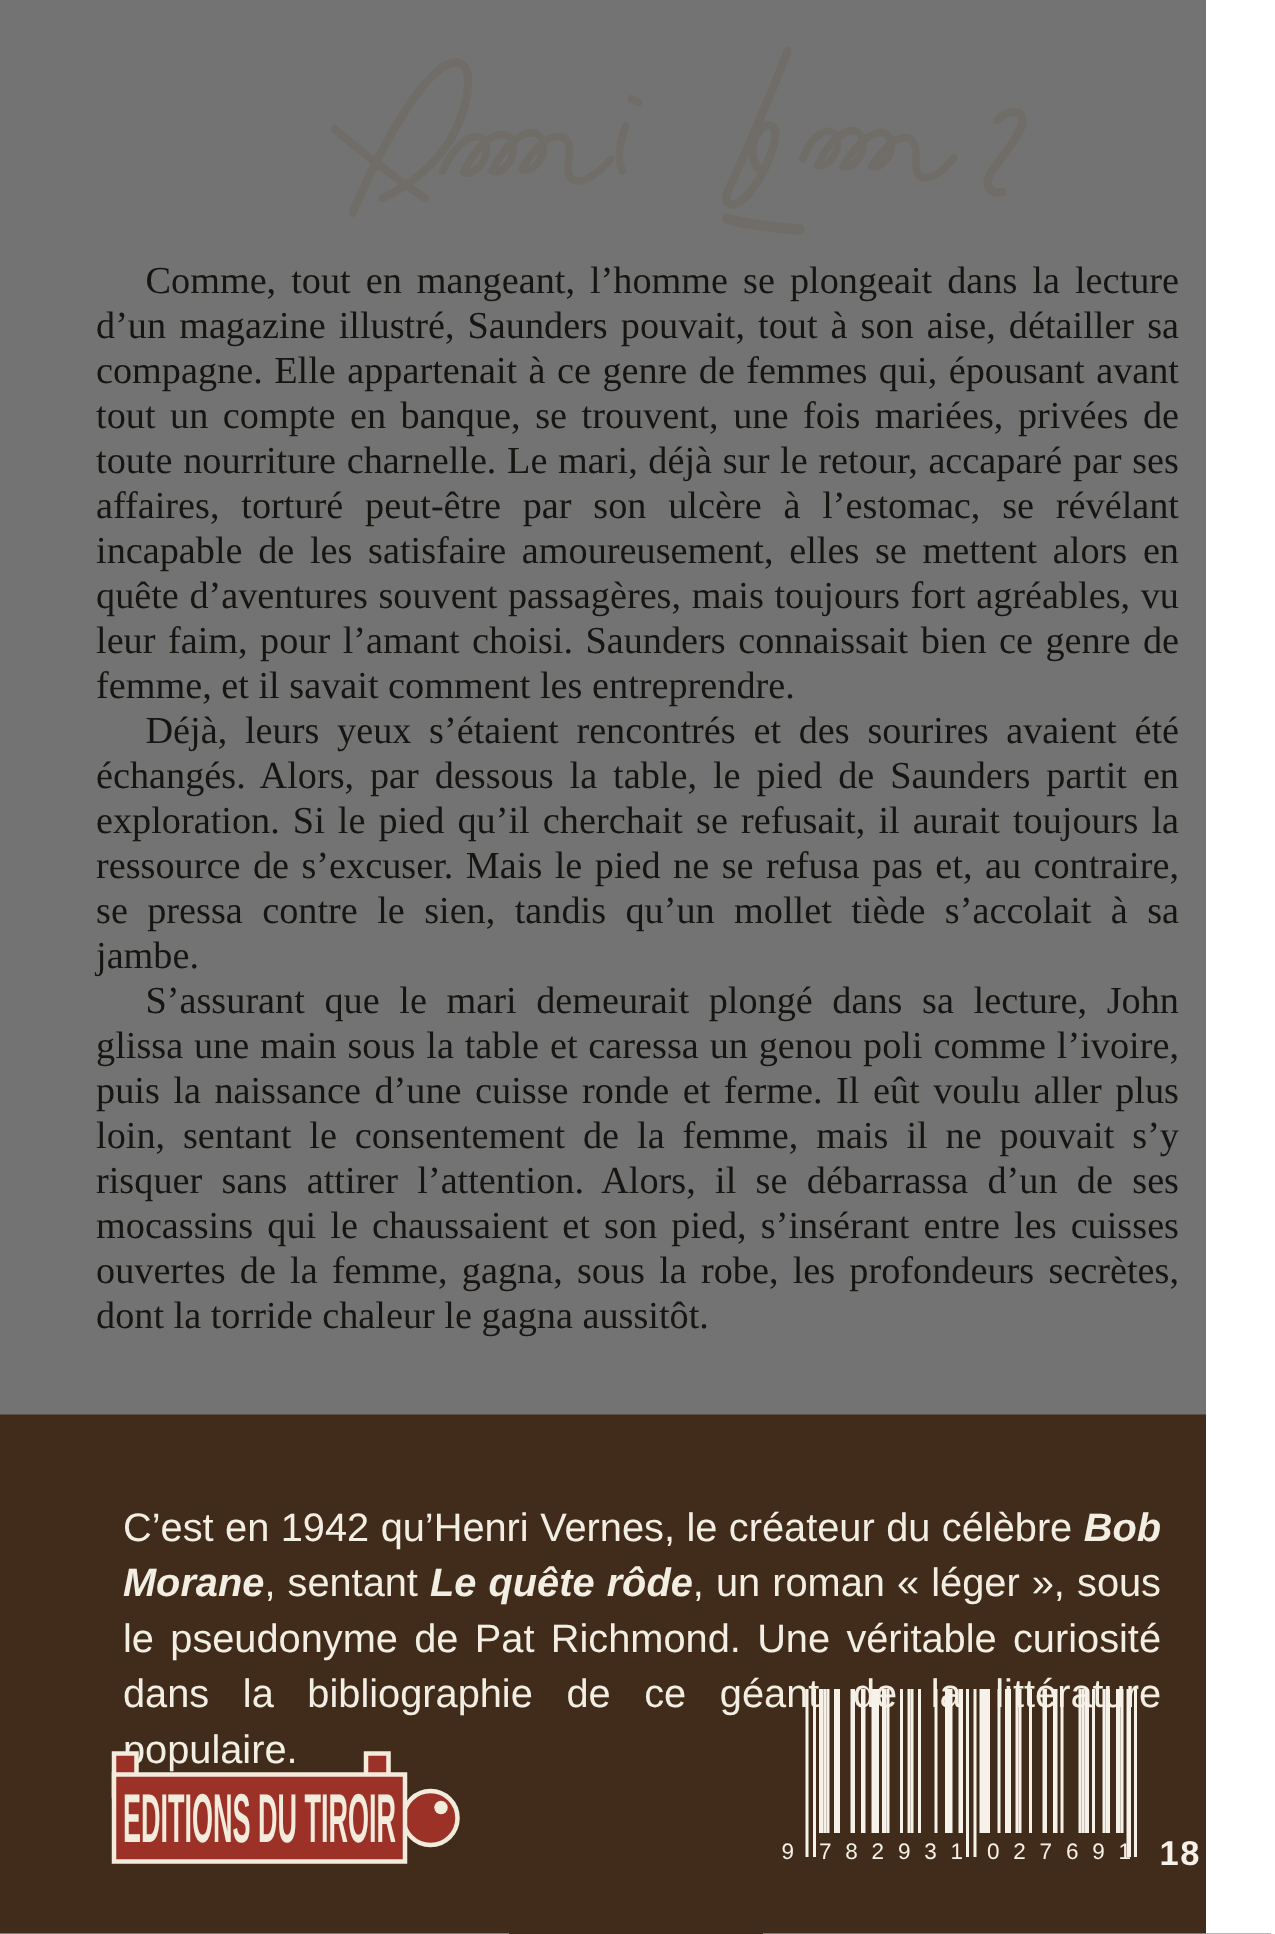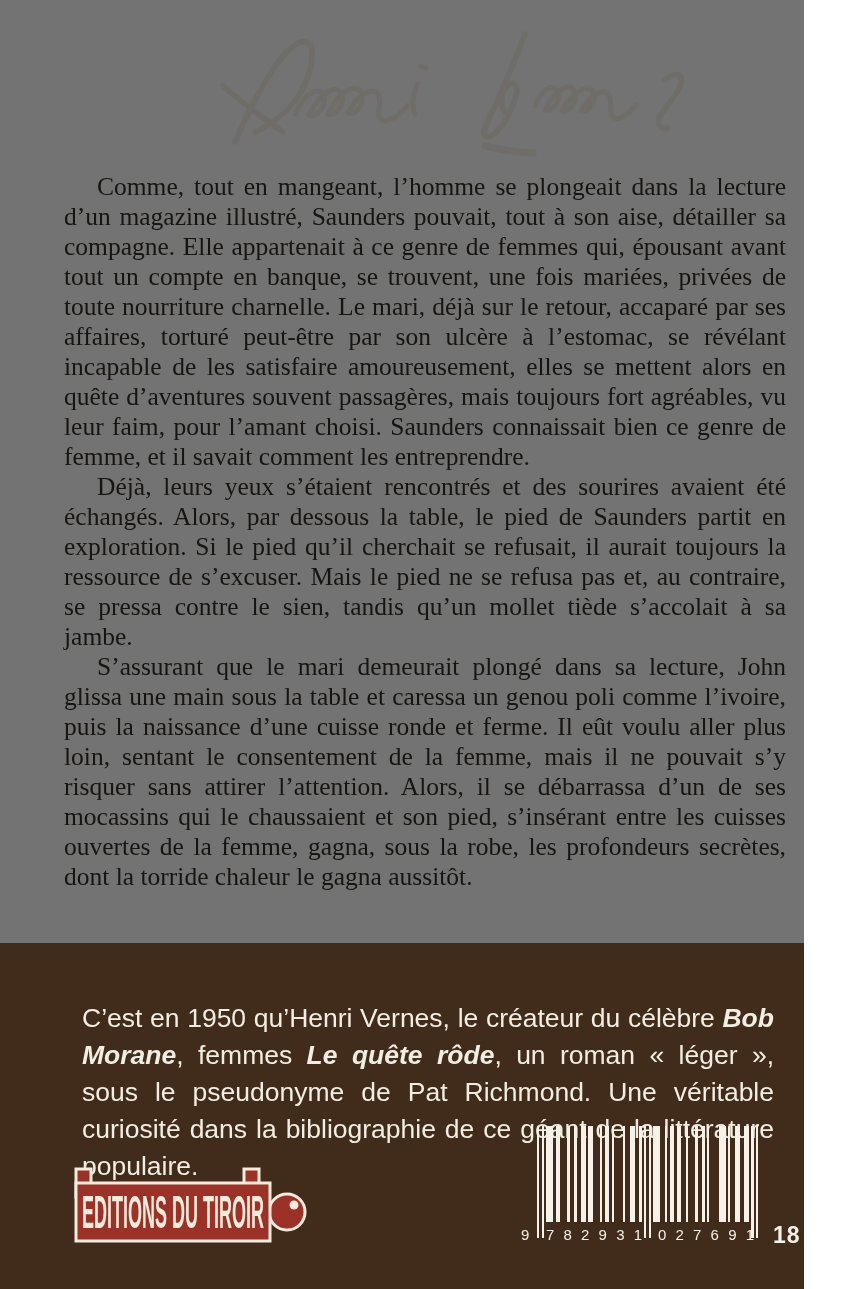--- a/index.html
+++ b/index.html
@@ -70,21 +70,21 @@
   </svg>
 
   <div class="excerpt">
     <p>Comme, tout en mangeant, l’homme se plongeait dans la lecture d’un magazine illustré, Saunders pouvait, tout à son aise, détailler sa compagne. Elle appartenait à ce genre de femmes qui, épousant avant tout un compte en banque, se trouvent, une fois mariées, privées de toute nourriture charnelle. Le mari, déjà sur le retour, accaparé par ses affaires, torturé peut-être par son ulcère à l’estomac, se révélant incapable de les satisfaire amoureusement, elles se mettent alors en quête d’aventures souvent passagères, mais toujours fort agréables, vu leur faim, pour l’amant choisi. Saunders connaissait bien ce genre de femme, et il savait comment les entreprendre.</p>
     <p>Déjà, leurs yeux s’étaient rencontrés et des sourires avaient été échangés. Alors, par dessous la table, le pied de Saunders partit en exploration. Si le pied qu’il cherchait se refusait, il aurait toujours la ressource de s’excuser. Mais le pied ne se refusa pas et, au contraire, se pressa contre le sien, tandis qu’un mollet tiède s’accolait à sa jambe.</p>
     <p>S’assurant que le mari demeurait plongé dans sa lecture, John glissa une main sous la table et caressa un genou poli comme l’ivoire, puis la naissance d’une cuisse ronde et ferme. Il eût voulu aller plus loin, sentant le consentement de la femme, mais il ne pouvait s’y risquer sans attirer l’attention. Alors, il se débarrassa d’un de ses mocassins qui le chaussaient et son pied, s’insérant entre les cuisses ouvertes de la femme, gagna, sous la robe, les profondeurs secrètes, dont la torride chaleur le gagna aussitôt.</p>
   </div>
 
   <div class="band"></div>
 
-  <p class="blurb"><span>C’est en 1950 qu’Henri Vernes, le créateur du célèbre </span><span class="bi">Bob Morane</span><span>, femmes </span><span class="bi">Le quête rôde</span><span>, un roman « léger », sous le pseudonyme de Pat Richmond. Une véritable curiosité dans la bibliographie de ce géant de la littérature populaire.</span></p>
+  <p class="blurb"><span>C’est en 1942 qu’Henri Vernes, le créateur du célèbre </span><span class="bi">Bob Morane</span><span>, sentant </span><span class="bi">Le quête rôde</span><span>, un roman « léger », sous le pseudonyme de Pat Richmond. Une véritable curiosité dans la bibliographie de ce géant de la littérature populaire.</span></p>
 
   <svg class="logo" width="240" height="80" viewBox="0 0 240 80">
     <circle class="shape" cx="215" cy="46" r="18"></circle>
     <circle class="dot" cx="222" cy="39" r="4.5"></circle>
     <rect class="shape" x="4" y="3" width="15" height="28"></rect>
     <rect class="shape" x="172" y="3" width="15" height="28"></rect>
     <rect class="shape" x="4" y="17" width="194" height="58"></rect>
     <text x="101" y="62" text-anchor="middle" textLength="182" lengthAdjust="spacingAndGlyphs">EDITIONS DU TIROIR</text>
   </svg>
 

